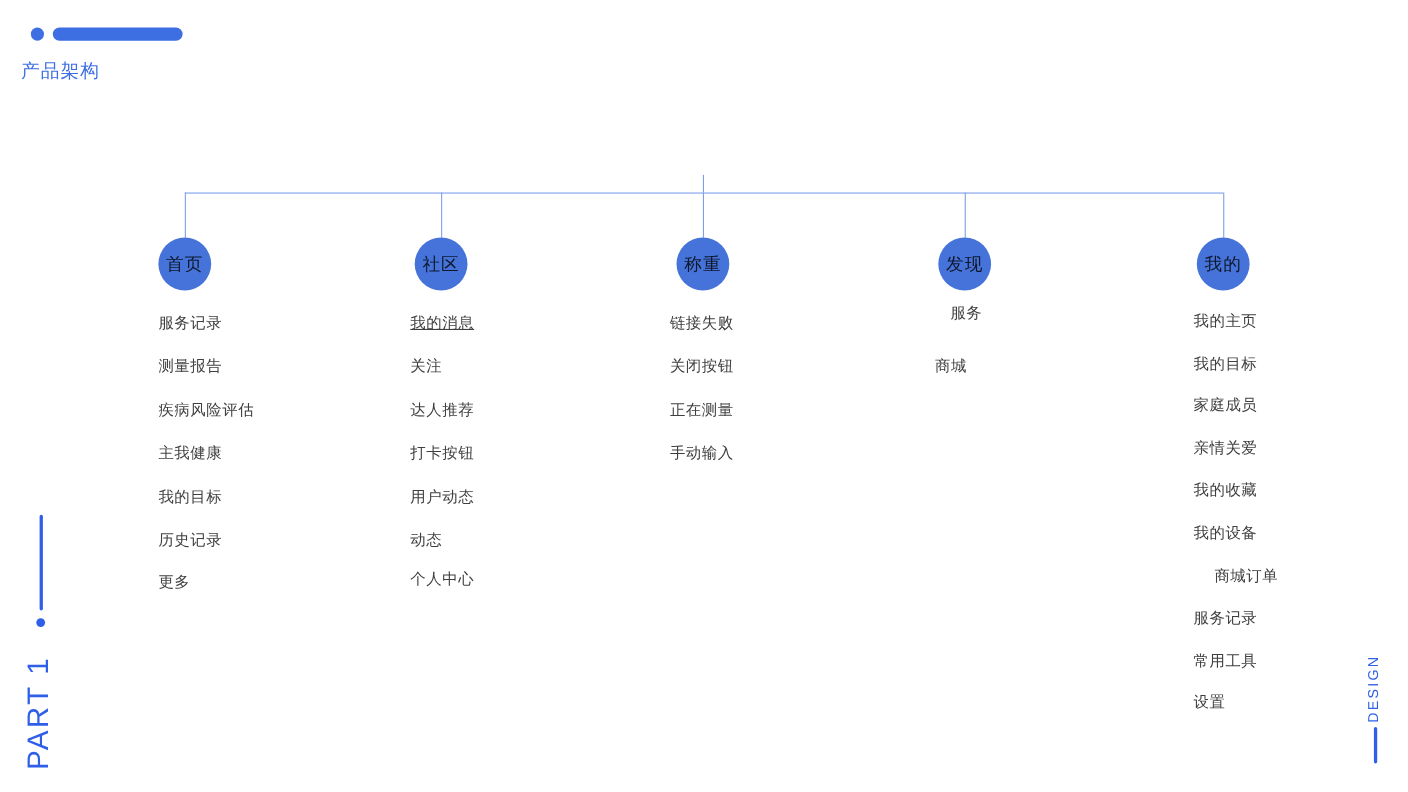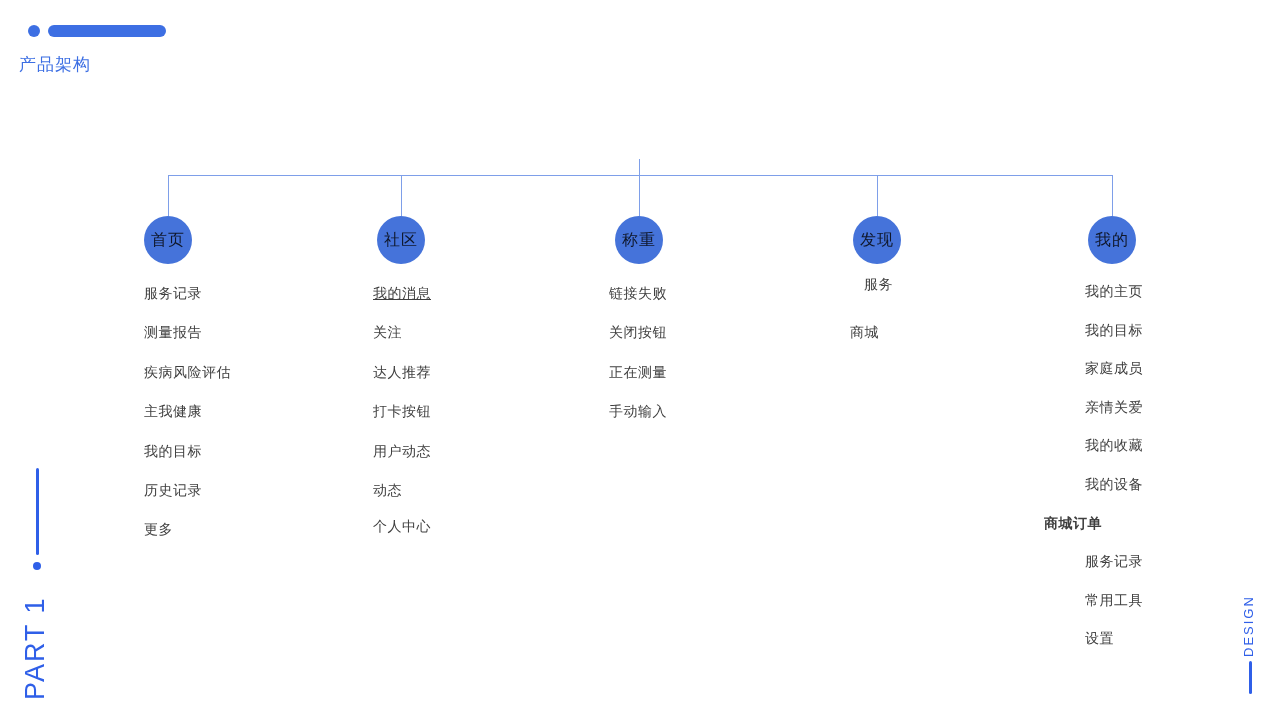--- a/index.html
+++ b/index.html
@@ -172,21 +172,21 @@
       <div class="leaf-item" style="left: 864px; top: 274px; text-align: center;">服务</div>
       <div class="leaf-item" style="left: 850px; top: 322px;">商城</div>
       <div class="drop" style="left: 1112px;"></div>
       <div class="node-circle" style="left: 1088px;">我的</div>
       <div class="leaf-item" style="left: 1085px; top: 281px;">我的主页</div>
       <div class="leaf-item" style="left: 1085px; top: 319.6px;">我的目标</div>
       <div class="leaf-item" style="left: 1085px; top: 358.2px;">家庭成员</div>
       <div class="leaf-item" style="left: 1085px; top: 396.8px;">亲情关爱</div>
       <div class="leaf-item" style="left: 1085px; top: 435.4px;">我的收藏</div>
       <div class="leaf-item" style="left: 1085px; top: 474px;">我的设备</div>
-      <div class="leaf-item" style="left: 1044px; top: 512.6px; font-weight: bold;">商城订单</div>
+      <div class="leaf-item" style="left: 1104px; top: 512.6px;">商城订单</div>
       <div class="leaf-item" style="left: 1085px; top: 551.2px;">服务记录</div>
       <div class="leaf-item" style="left: 1085px; top: 589.8px;">常用工具</div>
       <div class="leaf-item" style="left: 1085px; top: 628.4px;">设置</div>
     </div>
 
   <div class="part-line"></div>
   <div class="part-dot"></div>
   <div class="part-label">PART 1</div>
 
   <div class="design-label">DESIGN</div>

